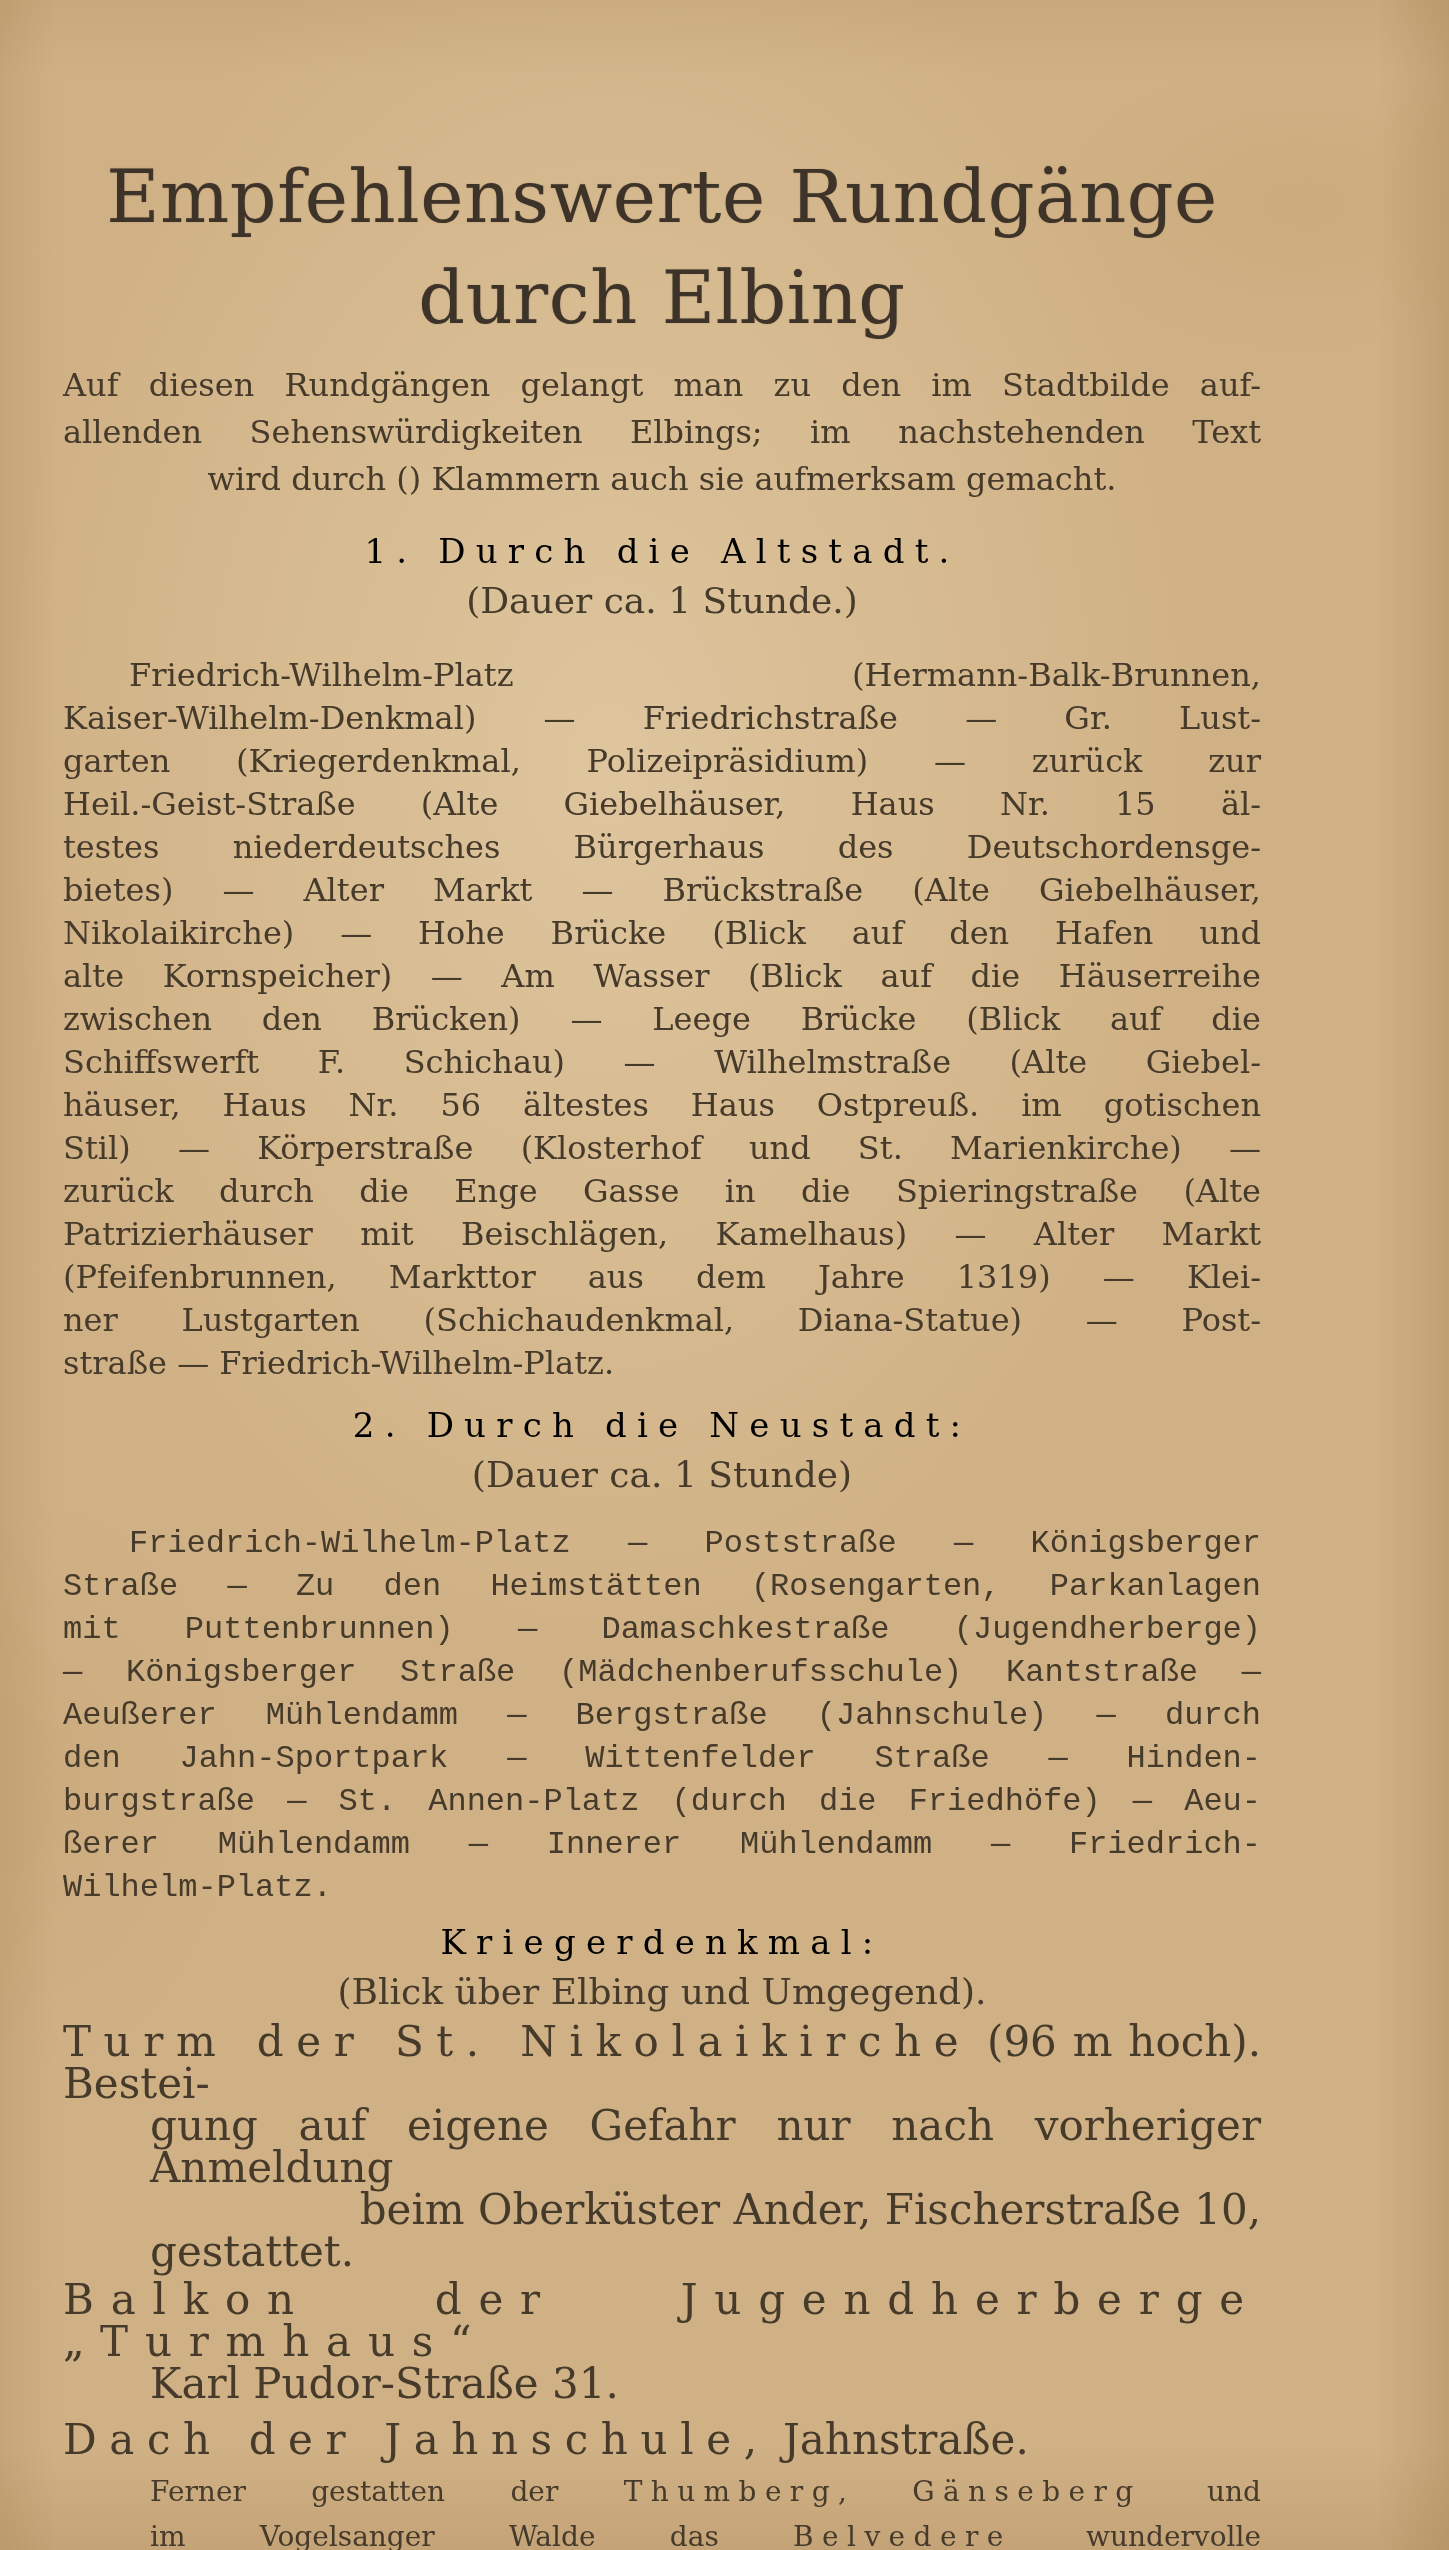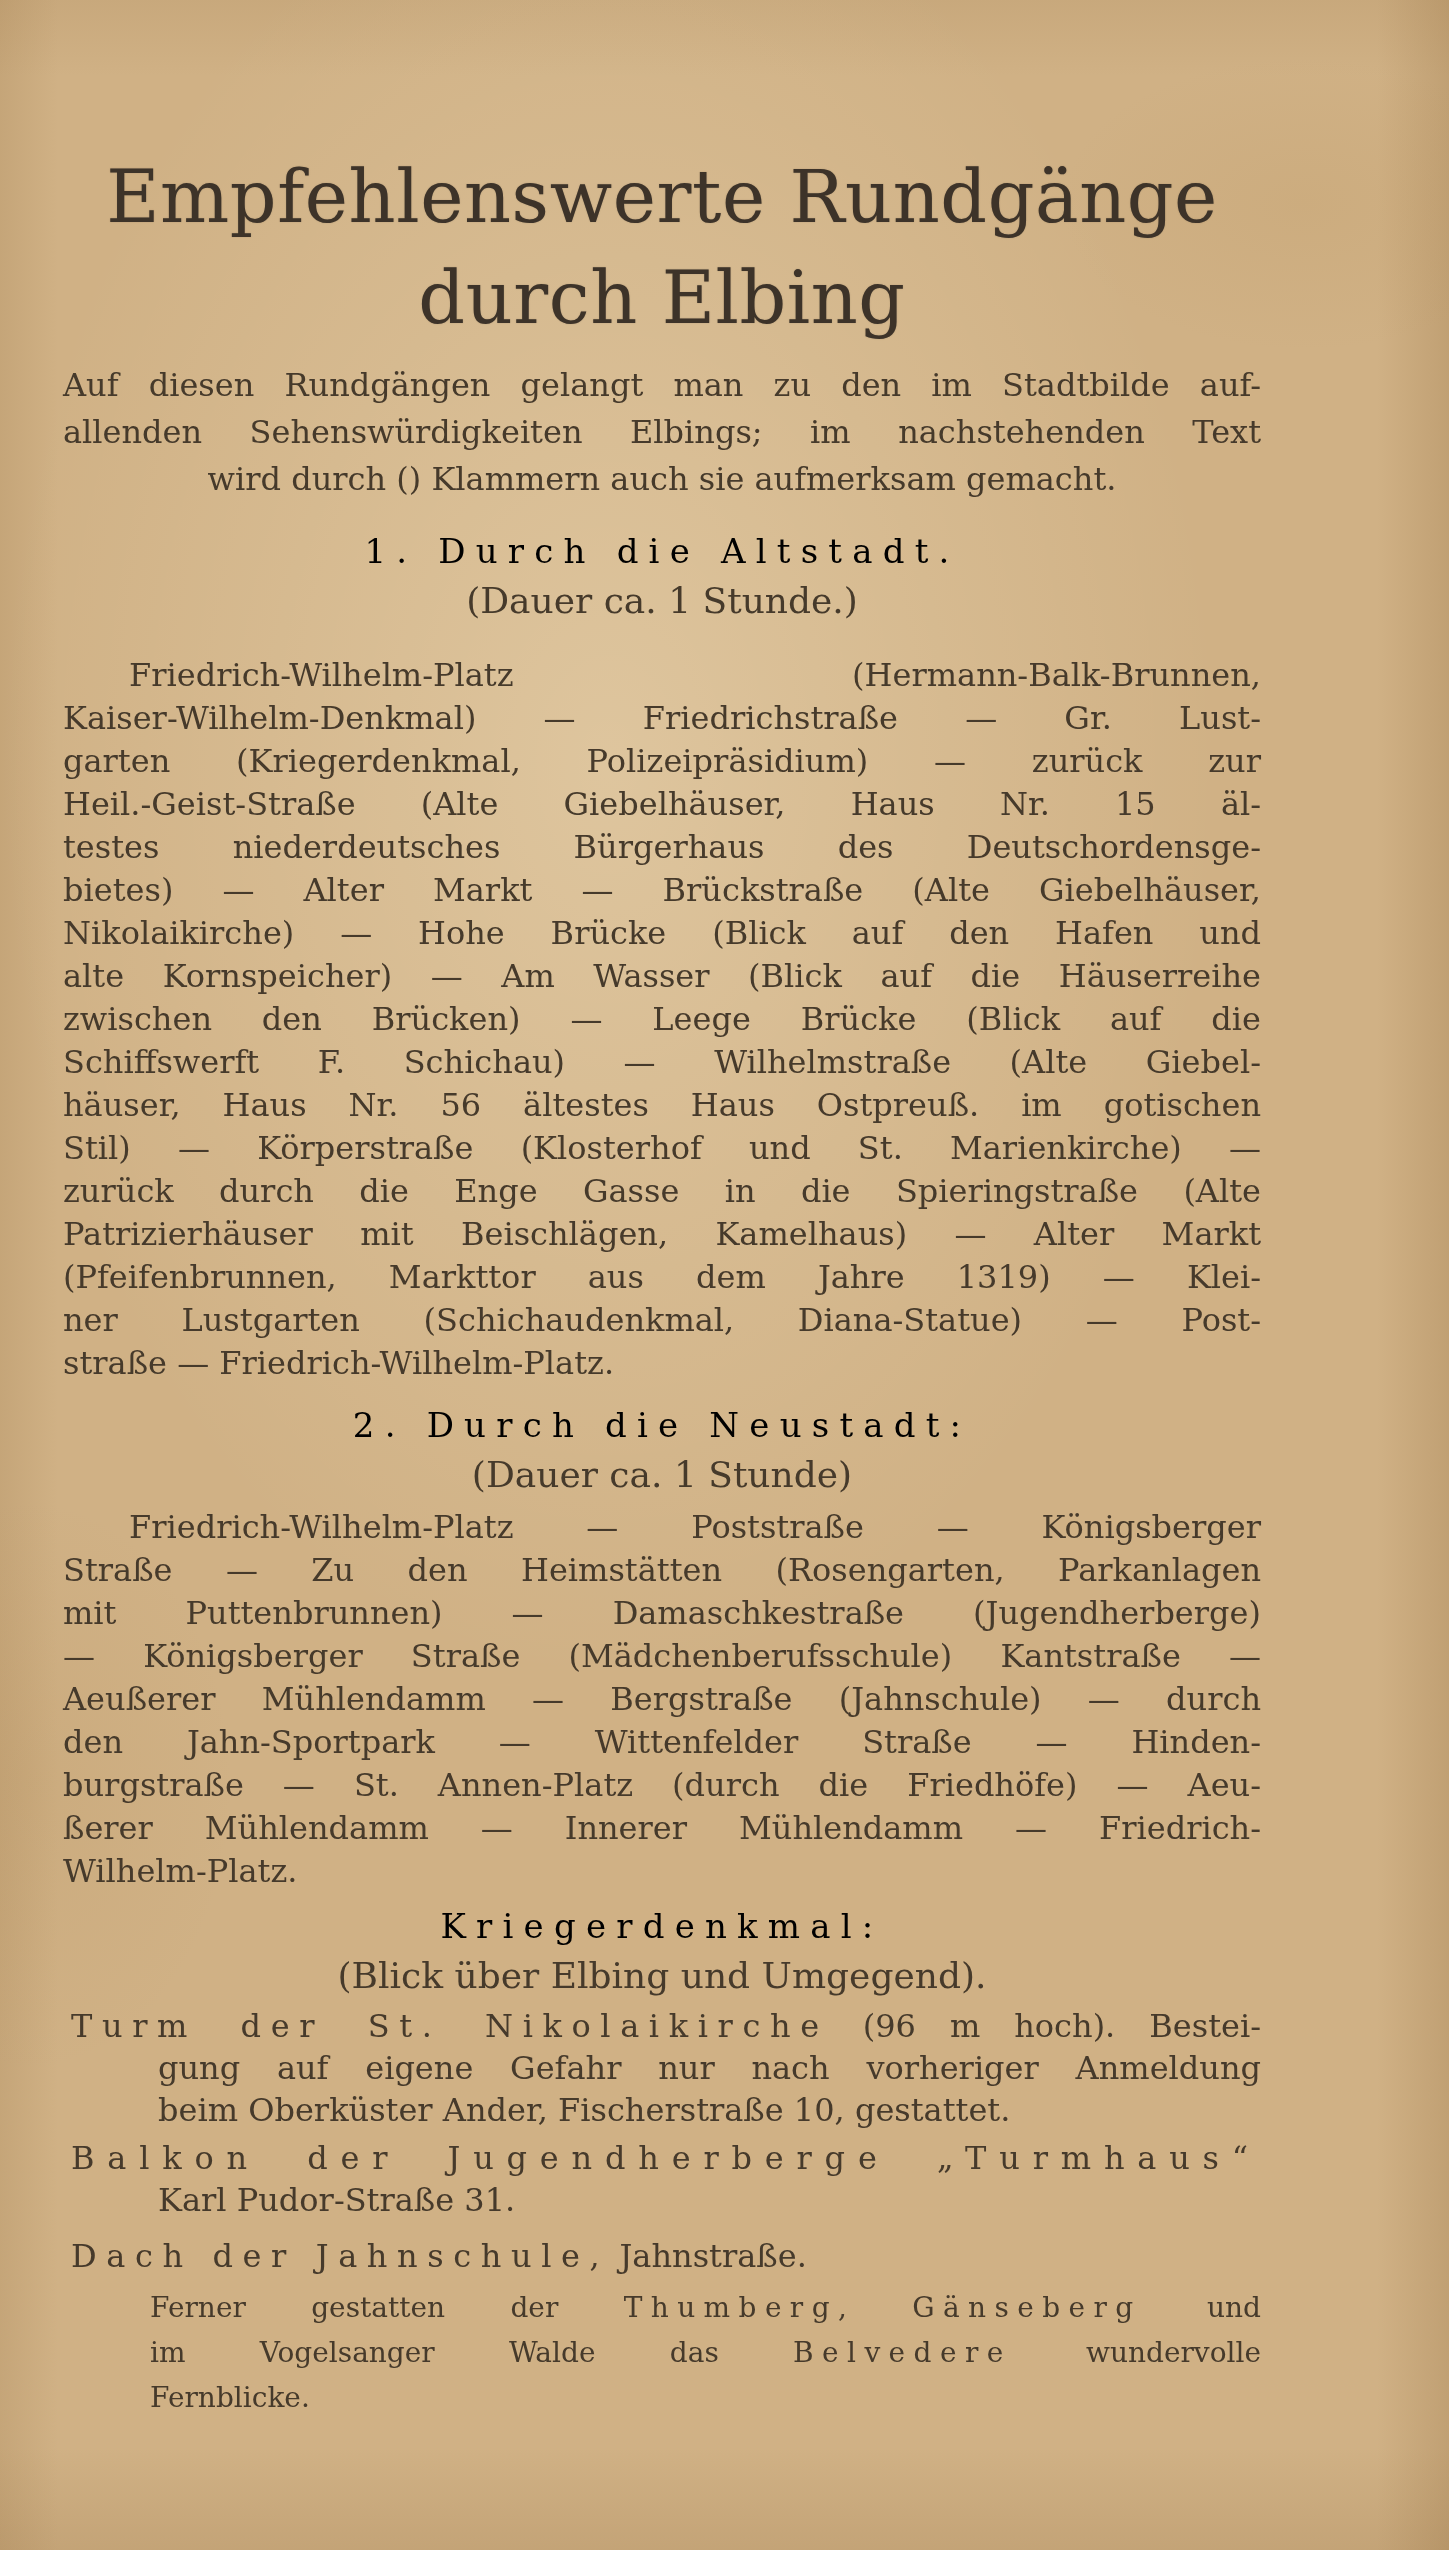--- a/index.html
+++ b/index.html
@@ -43,21 +43,21 @@
     line-height:52px;
     text-align:center;
     letter-spacing:0.30em;
     color:#000000;
   }
   .duration { font-size:36px; line-height:48px; text-align:center; }
 
   .route { font-size:32px; line-height:43px; }
   .route .first { padding-left:66px; }
 
-  .vp-block { font-size:32px; line-height:42px;margin-left:8px; }
+  .vp-block { font-size:42px; line-height:42px; }
   .cont { padding-left:87px; }
   .spaced { letter-spacing:0.30em; }
   .stretch { letter-spacing:0.40em; }
 
   .entry-turm { margin-top:4.7px; }
   .entry-balkon { margin-top:5.9px; }
   .entry-dach { margin-top:14px; }
   .ferner { margin-top:8.2px; padding-left:87px; font-size:28px; line-height:45px; }
 </style>
 </head>
@@ -95,21 +95,21 @@
     <div class="j">zurück durch die Enge Gasse in die Spieringstraße (Alte</div>
     <div class="j">Patrizierhäuser mit Beischlägen, Kamelhaus) — Alter Markt</div>
     <div class="j">(Pfeifenbrunnen, Markttor aus dem Jahre 1319) — Klei-</div>
     <div class="j">ner Lustgarten (Schichaudenkmal, Diana-Statue) — Post-</div>
     <div class="l">straße — Friedrich-Wilhelm-Platz.</div>
   </div>
 
   <div class="sec-heading" style="margin-top:14px;">2. Durch die Neustadt:</div>
   <div class="duration">(Dauer ca. 1 Stunde)</div>
 
-  <div class="route" style="margin-top:7px;">
+  <div class="route" style="margin-top:23px;font-family:Liberation Mono, monospace;">
     <div class="j first">Friedrich-Wilhelm-Platz — Poststraße — Königsberger</div>
     <div class="j">Straße — Zu den Heimstätten (Rosengarten, Parkanlagen</div>
     <div class="j">mit Puttenbrunnen) — Damaschkestraße (Jugendherberge)</div>
     <div class="j">— Königsberger Straße (Mädchenberufsschule) Kantstraße —</div>
     <div class="j">Aeußerer Mühlendamm — Bergstraße (Jahnschule) — durch</div>
     <div class="j">den Jahn-Sportpark — Wittenfelder Straße — Hinden-</div>
     <div class="j">burgstraße — St. Annen-Platz (durch die Friedhöfe) — Aeu-</div>
     <div class="j">ßerer Mühlendamm — Innerer Mühlendamm — Friedrich-</div>
     <div class="l">Wilhelm-Platz.</div>
   </div>

